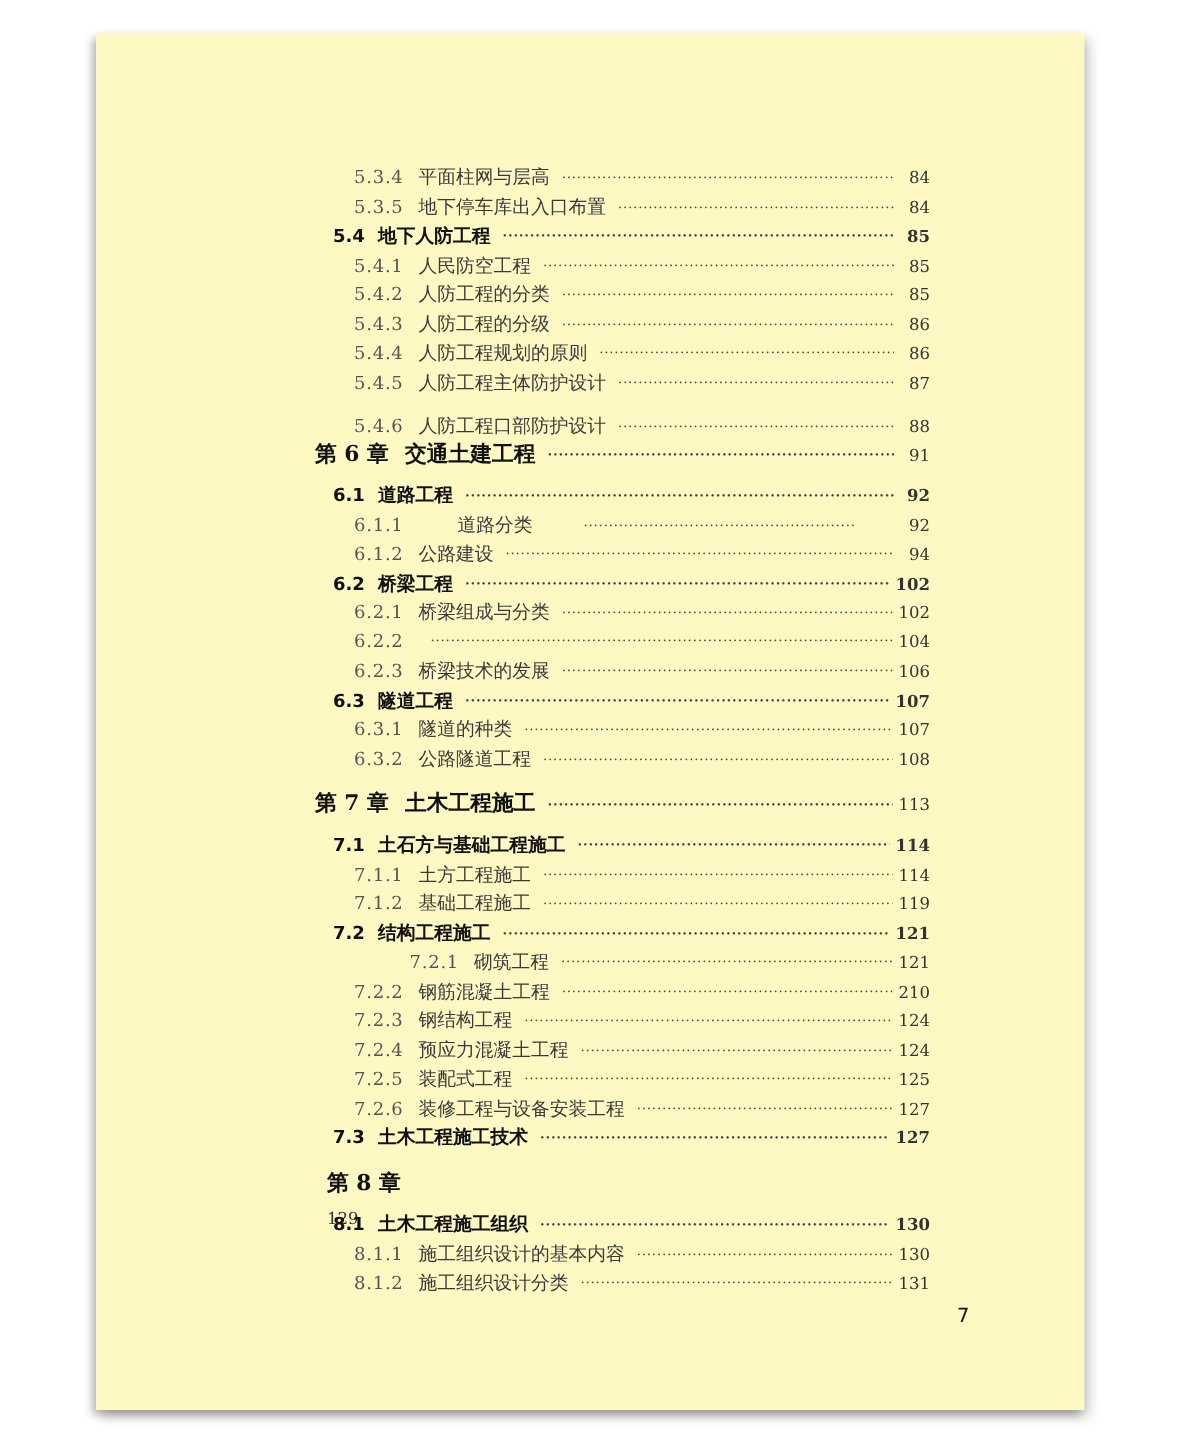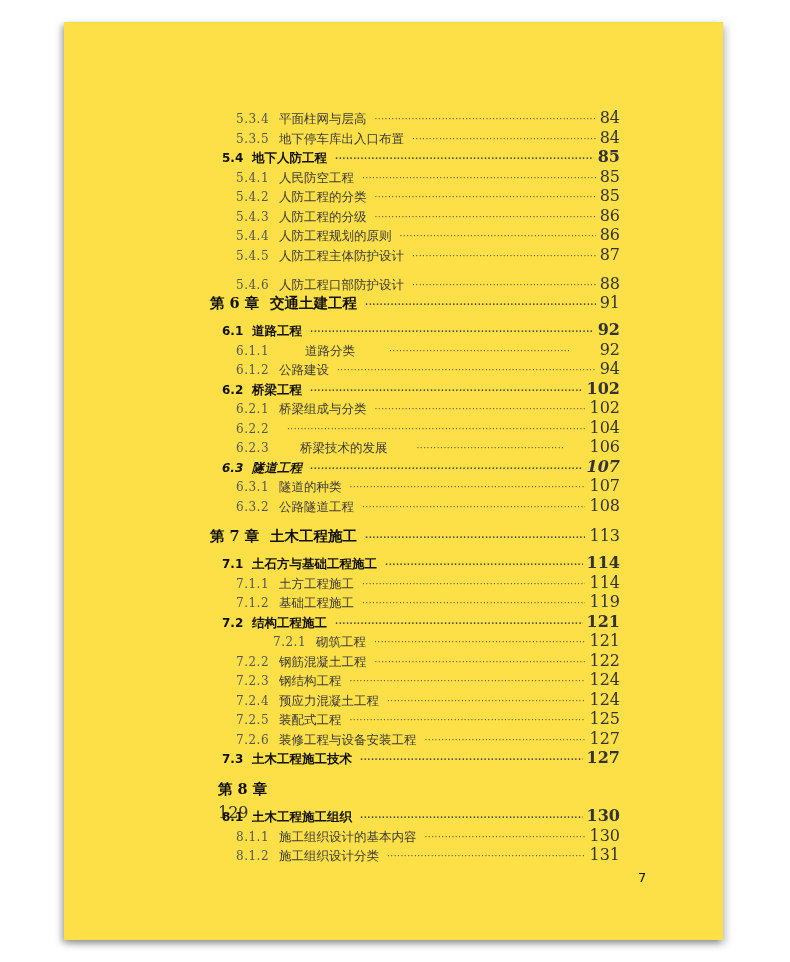--- a/index.html
+++ b/index.html
@@ -7,21 +7,21 @@
       width: 790px; height: 962px;
       background: #ffffff;
       position: relative;
       overflow: hidden;
       font-family: "DejaVu Serif", "Liberation Serif", serif;
     }
     .page {
       position: absolute;
       left: 64px; top: 22px;
       width: 659px; height: 918px;
-      background: #fde047;
+      background: #fef9c3;
       box-shadow: -3px 3px 6px rgba(0,0,0,0.28), 3px 4px 8px rgba(0,0,0,0.22);
     }
     .toc {
       position: absolute;
       left: 0; top: 0; width: 100%;
     }
     .row {
       position: absolute;
       display: flex;
       align-items: baseline;
@@ -40,21 +40,21 @@
       letter-spacing: 0.5px;
       font-size: 9px;
       position: relative;
       top: -1px;
     }
     .row .leader::before {
       content: "································································································································";
     }
     .row .page-no {
       text-align: right;
-      font-size: 16px;
+      font-size: 11px;
       color: #333;
       min-width: 20px;
     }
     
     .row.sub {
       left: 172px; right: 103px;
       font-size: 12px;
       color: #3a3a3a;
     }
     .row.sub .num { width: 43px; letter-spacing: 0.5px; color:#555; }
@@ -177,27 +177,27 @@
         <span class="num">6.2.1</span>
         <span class="title">桥梁组成与分类</span>
         <span class="leader"></span>
         <span class="page-no">102</span>
       </div>
       <div class="row sub" style="top: 395.5px;">
         <span class="num">6.2.2</span>
         <span class="leader"></span>
         <span class="page-no">104</span>
       </div>
-      <div class="row sub" style="top: 415px; gap: 21px;">
+      <div class="row sub" style="top: 415px;">
         <span class="num">6.2.3</span>
         <span class="title">桥梁技术的发展</span>
         <span class="leader"></span>
         <span class="page-no">106</span>
       </div>
-      <div class="row sec" style="top: 434.5px; font-style: italic;">
+      <div class="row sec" style="top: 434.5px;">
         <span class="num">6.3</span>
         <span class="title">隧道工程</span>
         <span class="leader"></span>
         <span class="page-no">107</span>
       </div>
       <div class="row sub" style="top: 454px;">
         <span class="num">6.3.1</span>
         <span class="title">隧道的种类</span>
         <span class="leader"></span>
         <span class="page-no">107</span>
@@ -241,21 +241,21 @@
       <div class="row sub" style="top: 609px; margin-left: 37px;">
         <span class="num">7.2.1</span>
         <span class="title">砌筑工程</span>
         <span class="leader"></span>
         <span class="page-no">121</span>
       </div>
       <div class="row sub" style="top: 628.5px;">
         <span class="num">7.2.2</span>
         <span class="title">钢筋混凝土工程</span>
         <span class="leader"></span>
-        <span class="page-no">122</span>
+        <span class="page-no">210</span>
       </div>
       <div class="row sub" style="top: 648px;">
         <span class="num">7.2.3</span>
         <span class="title">钢结构工程</span>
         <span class="leader"></span>
         <span class="page-no">124</span>
       </div>
       <div class="row sub" style="top: 667.5px;">
         <span class="num">7.2.4</span>
         <span class="title">预应力混凝土工程</span>

